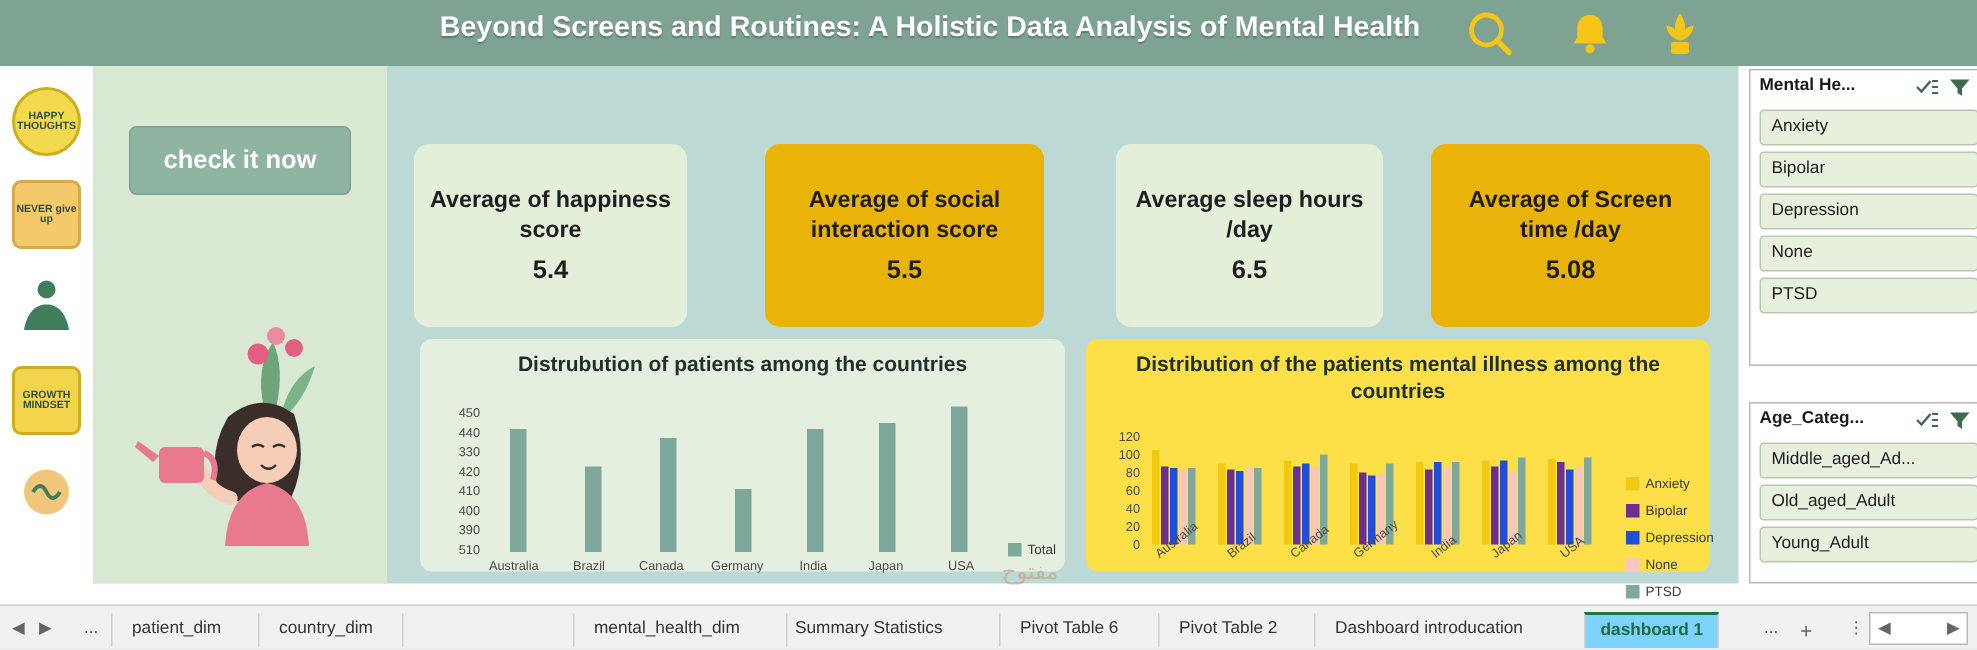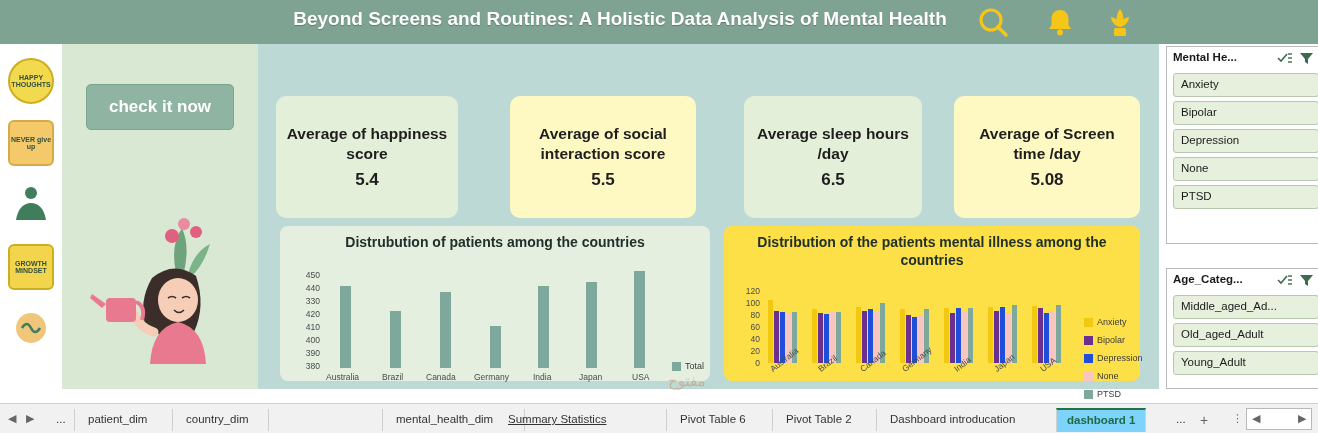--- a/index.html
+++ b/index.html
@@ -58,21 +58,21 @@
   .illus { position:absolute; left:18px; top:170px; width:170px; height:150px; }
   
   .kpi {
     position:absolute; top:52px; height:122px; border-radius:10px;
     display:flex; flex-direction:column; align-items:center; justify-content:center;
     text-align:center; font-weight:bold; color:#1e1e1e; padding:6px 8px;
   }
   .kpi .lbl { font-size:15.5px; line-height:1.25; }
   .kpi .val { font-size:17px; margin-top:7px; }
   .kpi.green { background:#e3efd8; }
-  .kpi.pink  { background:#fef9c3; }
+  .kpi.pink  { background:#eab308; }
   
   .panel {
     position:absolute; top:182px; height:155px; border-radius:8px;
     background:#e5efe0;
   }
   .panel.pink { background:#fde047; }
   .panel-title {
     text-align:center; font-size:14px; font-weight:bold; color:#20302a;
     padding:8px 26px 0 26px; line-height:1.25;
   }
@@ -227,21 +227,21 @@
   <div class="panel" style="left:218px;width:430px;">
     <div class="panel-title">Distrubution of patients among the countries</div>
 
     <div class="ytick" style="left:6px;top:44px;width:34px;">450</div>
     <div class="ytick" style="left:6px;top:57px;width:34px;">440</div>
     <div class="ytick" style="left:6px;top:70px;width:34px;">330</div>
     <div class="ytick" style="left:6px;top:83px;width:34px;">420</div>
     <div class="ytick" style="left:6px;top:96px;width:34px;">410</div>
     <div class="ytick" style="left:6px;top:109px;width:34px;">400</div>
     <div class="ytick" style="left:6px;top:122px;width:34px;">390</div>
-    <div class="ytick" style="left:6px;top:135px;width:34px;">380</div>
+    <div class="ytick" style="left:6px;top:135px;width:34px;">510</div>
 
     <div class="bar" style="left:60px;  top:60px;  width:11px; height:82px;"></div>
     <div class="bar" style="left:110px; top:85px;  width:11px; height:57px;"></div>
     <div class="bar" style="left:160px; top:66px;  width:11px; height:76px;"></div>
     <div class="bar" style="left:210px; top:100px; width:11px; height:42px;"></div>
     <div class="bar" style="left:258px; top:60px;  width:11px; height:82px;"></div>
     <div class="bar" style="left:306px; top:56px;  width:11px; height:86px;"></div>
     <div class="bar" style="left:354px; top:45px;  width:11px; height:97px;"></div>
 
     <div class="xtick" style="left:46px;top:146px;">Australia</div>
@@ -379,21 +379,21 @@
   <div class="nav-ar" style="left:26px;">▶</div>
   <div class="tab" style="left:46px;">...</div>
   <div class="vline" style="left:74px;top:5px;width:1px;height:22px;"></div>
   <div class="tab" style="left:78px;">patient_dim</div>
   <div class="vline" style="left:172px;top:5px;width:1px;height:22px;"></div>
   <div class="tab" style="left:176px;">country_dim</div>
   <div class="vline" style="left:268px;top:5px;width:1px;height:22px;"></div>
   <div class="vline" style="left:382px;top:5px;width:1px;height:22px;"></div>
   <div class="tab" style="left:386px;">mental_health_dim</div>
   <div class="vline" style="left:524px;top:5px;width:1px;height:22px;"></div>
-  <div class="tab" style="left:498px;text-decoration:underline;">Summary Statistics</div>
+  <div class="tab" style="left:520px;">Summary Statistics</div>
   <div class="vline" style="left:666px;top:5px;width:1px;height:22px;"></div>
   <div class="tab" style="left:670px;">Pivot Table 6</div>
   <div class="vline" style="left:772px;top:5px;width:1px;height:22px;"></div>
   <div class="tab" style="left:776px;">Pivot Table 2</div>
   <div class="vline" style="left:876px;top:5px;width:1px;height:22px;"></div>
   <div class="tab" style="left:880px;">Dashboard introducation</div>
   <div class="tab active" style="left:1056px;">dashboard 1</div>
   <div class="tab" style="left:1166px;">...</div>
   <div class="nav-ar" style="left:1200px;font-size:14px;">+</div>
   <div class="nav-ar" style="left:1232px;">⋮</div>

